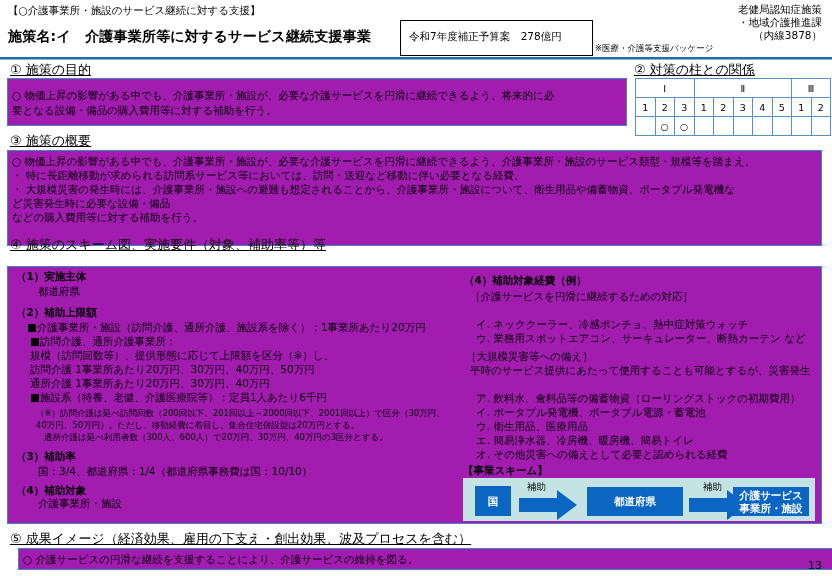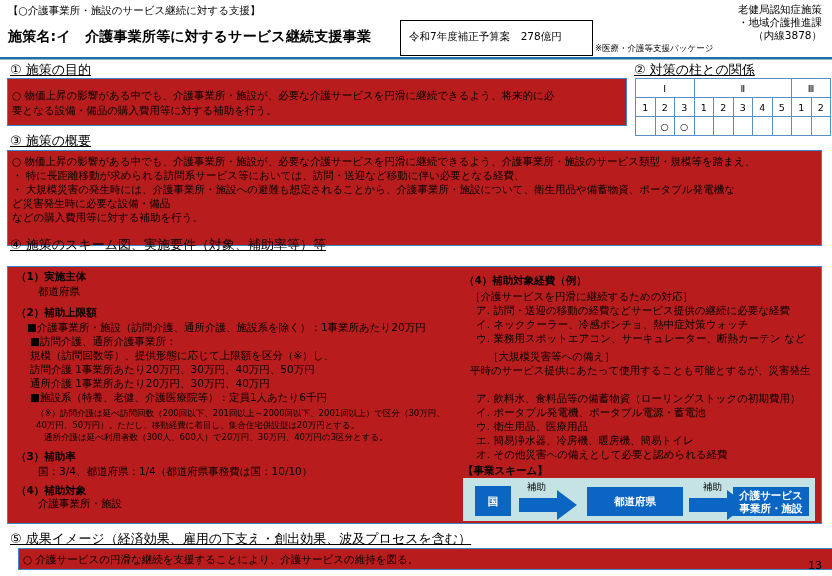--- a/index.html
+++ b/index.html
@@ -6,21 +6,21 @@
   html, body { width: 832px; height: 576px; background: #ffffff; overflow: hidden; }
   body { position: relative; font-family: "DejaVu Sans", "Liberation Sans", sans-serif; color: #000; font-size: 10px; }
   .abs { position: absolute; }
   .top-label { left: 8px; top: 4px; font-size: 10.5px; white-space: nowrap; }
   .policy-name { left: 8px; top: 28px; font-size: 14px; font-weight: bold; white-space: nowrap; letter-spacing: 0.2px; }
   .budget-box { left: 400px; top: 20px; width: 193px; height: 36px; border: 1px solid #000; font-size: 10.5px; padding: 9px 0 0 8px; white-space: nowrap; }
   .package-note { left: 595px; top: 43px; font-size: 8.5px; white-space: nowrap; }
   .dept { right: 10px; top: 3px; font-size: 10.5px; text-align: right; line-height: 13px; white-space: nowrap; }
   .header-rule { left: 0; top: 57px; width: 832px; height: 3px; background: #1f6fa8; border-bottom: 1px solid #8fb3cf; }
   .sec-title { font-size: 13px; text-decoration: underline; white-space: nowrap; }
-  .box { border: 1.5px solid #3a87c7; background: #b91c1c; }
+  .box { border: 1.5px solid #3a87c7; background: #a21caf; }
   .txt { font-size: 10.5px; line-height: 14px; white-space: nowrap; }
   .pillar-table { border-collapse: collapse; font-size: 9.5px; }
   .pillar-table td { border: 1px solid #5b8fc3; width: 19.5px; height: 19px; text-align: center; vertical-align: middle; }
   .bold { font-weight: bold; }
   .scheme-bg { background: #c5e3e5; }
   .scheme-box { background: #0b66c3; color: #fff; font-weight: bold; font-size: 10.5px; display: flex; align-items: center; justify-content: center; text-align: center; line-height: 13px; }
   .arrow-label { font-size: 9.5px; white-space: nowrap; }
   .page-num { right: 10px; bottom: 4px; font-size: 11px; }
 </style>
 </head>
@@ -105,25 +105,24 @@
   <div class="txt" style="position:absolute; left:28px; top:164px; font-size:8.5px; line-height:12px;margin-left:8px;">       通所介護は延べ利用者数（300人、600人）で20万円、30万円、40万円の3区分とする。</div>
 
   <div class="txt bold" style="position:absolute; left:8px; top:182px;">（3）補助率</div>
   <div class="txt" style="position:absolute; left:30px; top:197px;">国：3/4、都道府県：1/4（都道府県事務費は国：10/10）</div>
 
   <div class="txt bold" style="position:absolute; left:8px; top:216px;">（4）補助対象</div>
   <div class="txt" style="position:absolute; left:30px; top:229px;">介護事業所・施設</div>
 
   <div class="txt bold" style="position:absolute; left:456px; top:6px;">（4）補助対象経費（例）</div>
   <div class="txt" style="position:absolute; left:462px; top:22px;">［介護サービスを円滑に継続するための対応］</div>
-  <div class="txt" style="position:absolute; left:468px; top:36px;">ア. 訪問・送迎の移動の経費などサービス提供の継続に必要な経費</div>
   <div class="txt" style="position:absolute; left:468px; top:50px;">イ. ネッククーラー、冷感ポンチョ、熱中症対策ウォッチ</div>
   <div class="txt" style="position:absolute; left:468px; top:64px;">ウ. 業務用スポットエアコン、サーキュレーター、断熱カーテン  など</div>
 
-  <div class="txt" style="position:absolute; left:480px; top:82px;">［大規模災害等への備え］</div>
+  <div class="txt" style="position:absolute; left:458px; top:82px;">［大規模災害等への備え］</div>
   <div class="txt" style="position:absolute; left:462px; top:96px;">  平時のサービス提供にあたって使用することも可能とするが、災害発生</div>
   <div class="txt" style="position:absolute; left:468px; top:124px;">ア. 飲料水、食料品等の備蓄物資（ローリングストックの初期費用）</div>
   <div class="txt" style="position:absolute; left:468px; top:138px;">イ. ポータブル発電機、ポータブル電源・蓄電池</div>
   <div class="txt" style="position:absolute; left:468px; top:152px;">ウ. 衛生用品、医療用品</div>
   <div class="txt" style="position:absolute; left:468px; top:166px;">エ. 簡易浄水器、冷房機、暖房機、簡易トイレ</div>
   <div class="txt" style="position:absolute; left:468px; top:180px;">オ. その他災害への備えとして必要と認められる経費</div>
 
   <div class="txt bold" style="position:absolute; left:455px; top:196px;">【事業スキーム】</div>
   <div class="scheme-bg" style="position:absolute; left:455px; top:211px; width:352px; height:43px;">
     <div class="scheme-box" style="position:absolute; left:12px; top:8px; width:36px; height:30px;">国</div>

